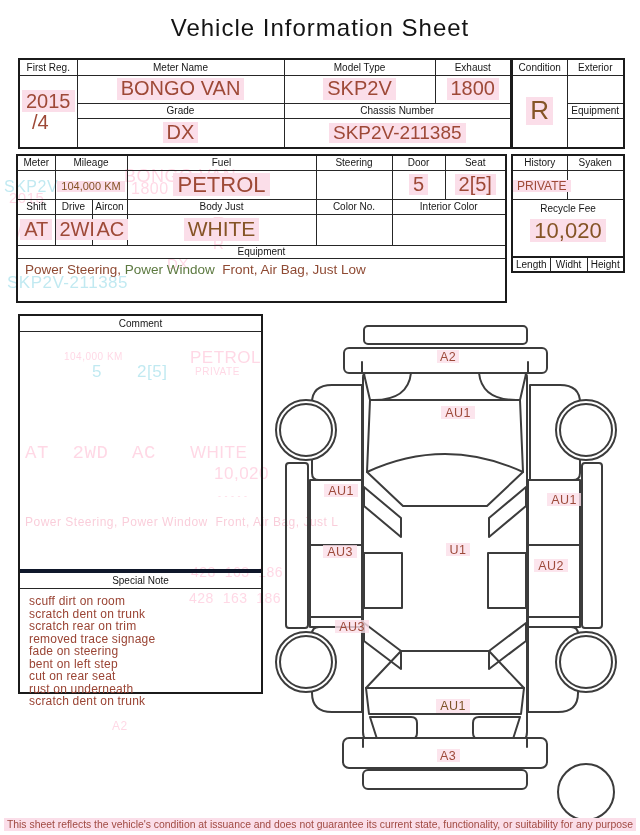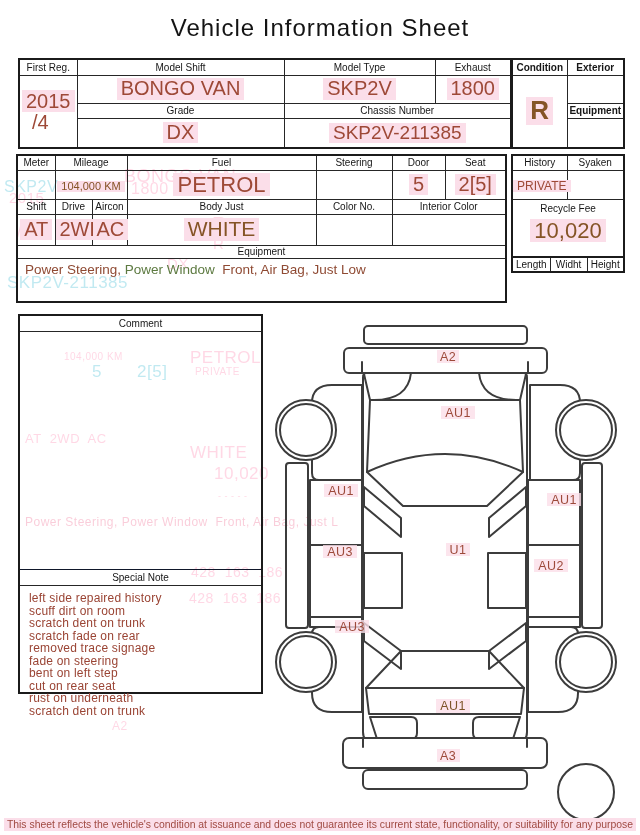--- a/index.html
+++ b/index.html
@@ -31,21 +31,21 @@
   td.equip-cell{text-align:left;vertical-align:top;padding:3px 0 0 7px;font-size:13.5px;white-space:pre;}
   .eq-red{color:#8f4a33;} .eq-green{color:var(--equipment-green);}
   .recycle-label{font-size:10px;color:#161616;margin-top:3px;}
   .recycle-value{margin-top:5px;}
   
   #left-box{position:absolute;z-index:2;left:18px;top:314px;width:245px;height:380px;
             border:2px solid #1b1b1b;box-sizing:border-box;}
   .box-hdr{height:15px;line-height:15px;text-align:center;font-size:10px;color:#161616;
            border-bottom:1px solid #262626;}
   #comment-area{height:237px;}
-  #special-hdr{border-top:1px solid #0f172a;}
+  #special-hdr{border-top:4px solid #0f172a;}
   #special-list{padding:6px 4px 0 9px;}
   #special-list div{font-size:12px;line-height:12.5px;color:#9a4434;letter-spacing:.2px;}
   
   #diagram{position:absolute;z-index:2;left:265px;top:310px;}
   .dlbl{font-size:12.5px;letter-spacing:.4px;fill:#9d4a3a;text-anchor:middle;
         font-family:"Liberation Sans",sans-serif;}
   .dlbl.brown{fill:#7d5428;}
   .lblbg{fill:var(--highlight-pink);opacity:.8;stroke:none;}
 </style>
 </head>
@@ -61,21 +61,21 @@
       <span class="ghost pink" style="left: 17px; top: 224px; font-size: 15px;">/4</span>
       <span class="ghost pink" style="left: 212px; top: 214px; font-size: 20px;">R</span>
       <span class="ghost pink" style="left: 213px; top: 236px; font-size: 15px;">R</span>
       <span class="ghost pink" style="left: 167px; top: 256px; font-size: 15px;">DX</span>
       <span class="ghost cyan" style="left: 7px; top: 274px; font-size: 17px;">SKP2V-211385</span>
       <span class="ghost pink" style="left: 64px; top: 352px; font-size: 10px;">104,000 KM</span>
       <span class="ghost cyan" style="left: 92px; top: 363px; font-size: 17px;">5</span>
       <span class="ghost cyan" style="left: 137px; top: 363px; font-size: 17px;">2[5]</span>
       <span class="ghost pink" style="left: 190px; top: 349px; font-size: 17px;">PETROL</span>
       <span class="ghost pink" style="left: 195px; top: 367px; font-size: 10px;">PRIVATE</span>
-      <span class="ghost pink" style="left: 25px; top: 432px; font-size: 13px;">AT  2WD  AC</span>
+      <span class="ghost pink" style="left: 25px; top: 444px; font-size: 19px; font-family: Liberation Mono, monospace;">AT  2WD  AC</span>
       <span class="ghost pink" style="left: 190px; top: 444px; font-size: 17px;">WHITE</span>
       <span class="ghost pink" style="left: 214px; top: 465px; font-size: 17px;">10,020</span>
       <span class="ghost pink" style="left: 218px; top: 492px; font-size: 9px;">- - - - -</span>
       <span class="ghost red" style="left: 25px; top: 516px; font-size: 12px;">Power Steering, Power Window  Front, Air Bag, Just L</span>
       <span class="ghost pink" style="left: 191px; top: 565px; font-size: 14px;">428  163  186</span>
       <span class="ghost pink" style="left: 189px; top: 591px; font-size: 14px;">428  163  186</span>
       <span class="ghost pink" style="left: 112px; top: 720px; font-size: 12px;">A2</span>
     </div>
 
   <div id="title">Vehicle Information Sheet</div>
@@ -83,21 +83,21 @@
   <table style="left:18px;top:58px;width:492px;">
     <colgroup>
         <col style="width:58px">
         <col style="width:207px">
         <col style="width:151px">
         <col style="width:76px">
       </colgroup>
     <tbody>
         <tr style="height:16px">
       <td class="hdr">First Reg.</td>
-      <td class="hdr">Model Shift</td>
+      <td class="hdr">Meter Name</td>
       <td class="hdr">Model Type</td>
       <td class="hdr">Exhaust</td>
     </tr>
     <tr style="height:28px">
       <td rowspan="3">
         <div class="frline1 hl">2015</div>
         <div class="frline2">/4</div>
       </td>
       <td><span class="val sz20 hl">BONGO VAN</span></td>
       <td><span class="val sz20 hl">SKP2V</span></td>
@@ -107,21 +107,21 @@
       <td class="hdr">Grade</td>
       <td class="hdr" colspan="2">Chassis Number</td>
     </tr>
     <tr style="height:30px">
       <td><span class="val sz20 hl">DX</span></td>
       <td colspan="2"><span class="val sz19 hl">SKP2V-211385</span></td>
     </tr>
   </tbody>
     </table>
 
-  <table style="left:511px;top:58px;width:112px;font-weight:bold;">
+  <table style="left:511px;top:58px;width:112px;">
     <colgroup>
         <col style="width:55px">
         <col style="width:57px">
       </colgroup>
     <tbody>
         <tr style="height:16px">
       <td class="hdr">Condition</td>
       <td class="hdr">Exterior</td>
     </tr>
     <tr style="height:28px">
@@ -224,24 +224,23 @@
       <td class="hdr">Height</td>
     </tr>
   </tbody>
     </table>
 
   <div id="left-box">
     <div class="box-hdr">Comment</div>
     <div id="comment-area"></div>
     <div class="box-hdr" id="special-hdr">Special Note</div>
     <div id="special-list">
-      <div>left side repaired history</div>
       <div>scuff dirt on room</div>
       <div>scratch dent on trunk</div>
-      <div>scratch fade on rear</div>
+      <div>scratch rear on trim</div>
       <div>removed trace signage</div>
       <div>fade on steering</div>
       <div>bent on left step</div>
       <div>cut on rear seat</div>
       <div>rust on underneath</div>
       <div>scratch dent on trunk</div>
     </div>
   </div>
 
   <svg id="diagram" width="375" height="520" viewBox="0 0 375 520">

